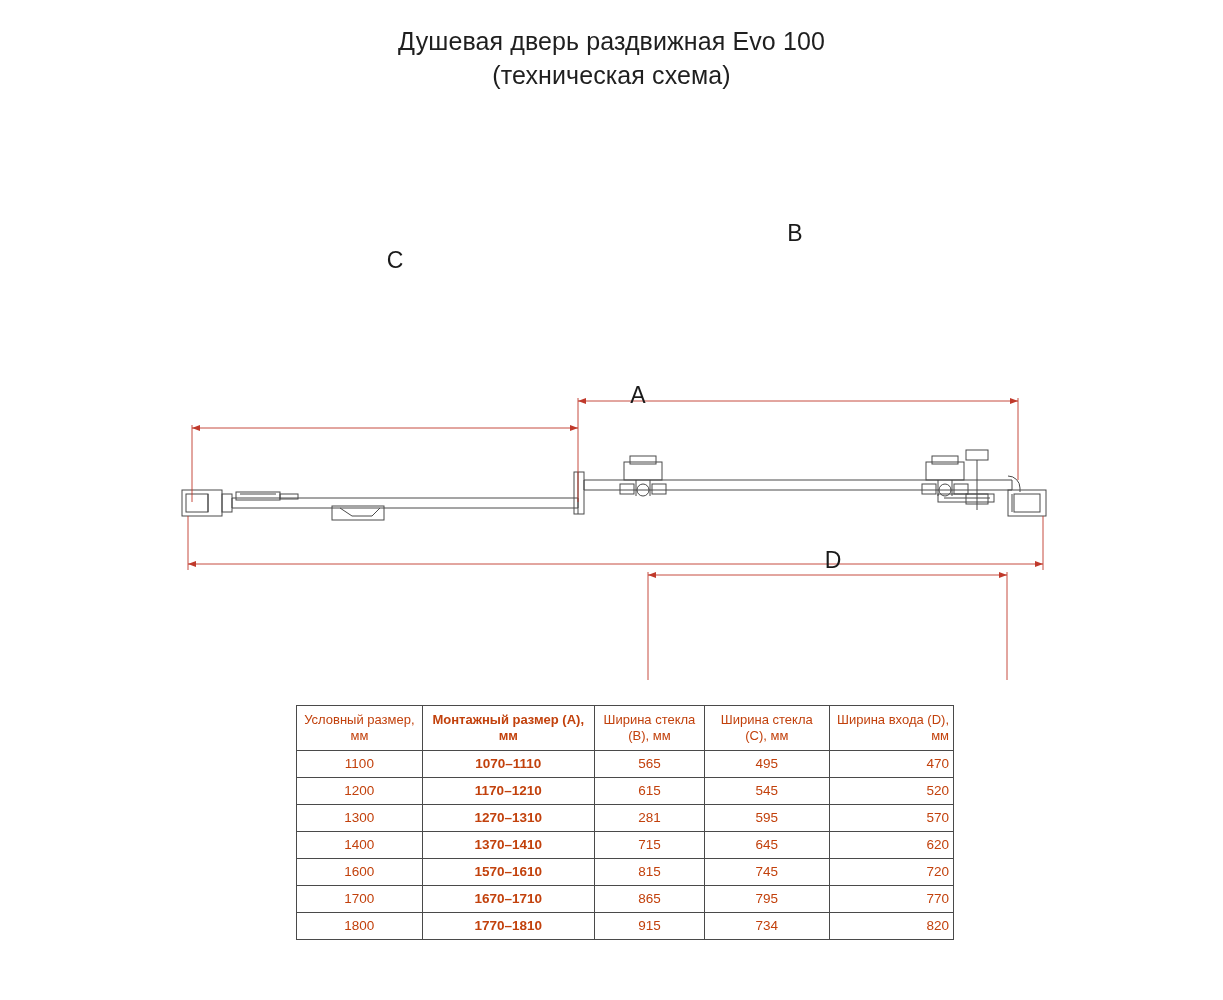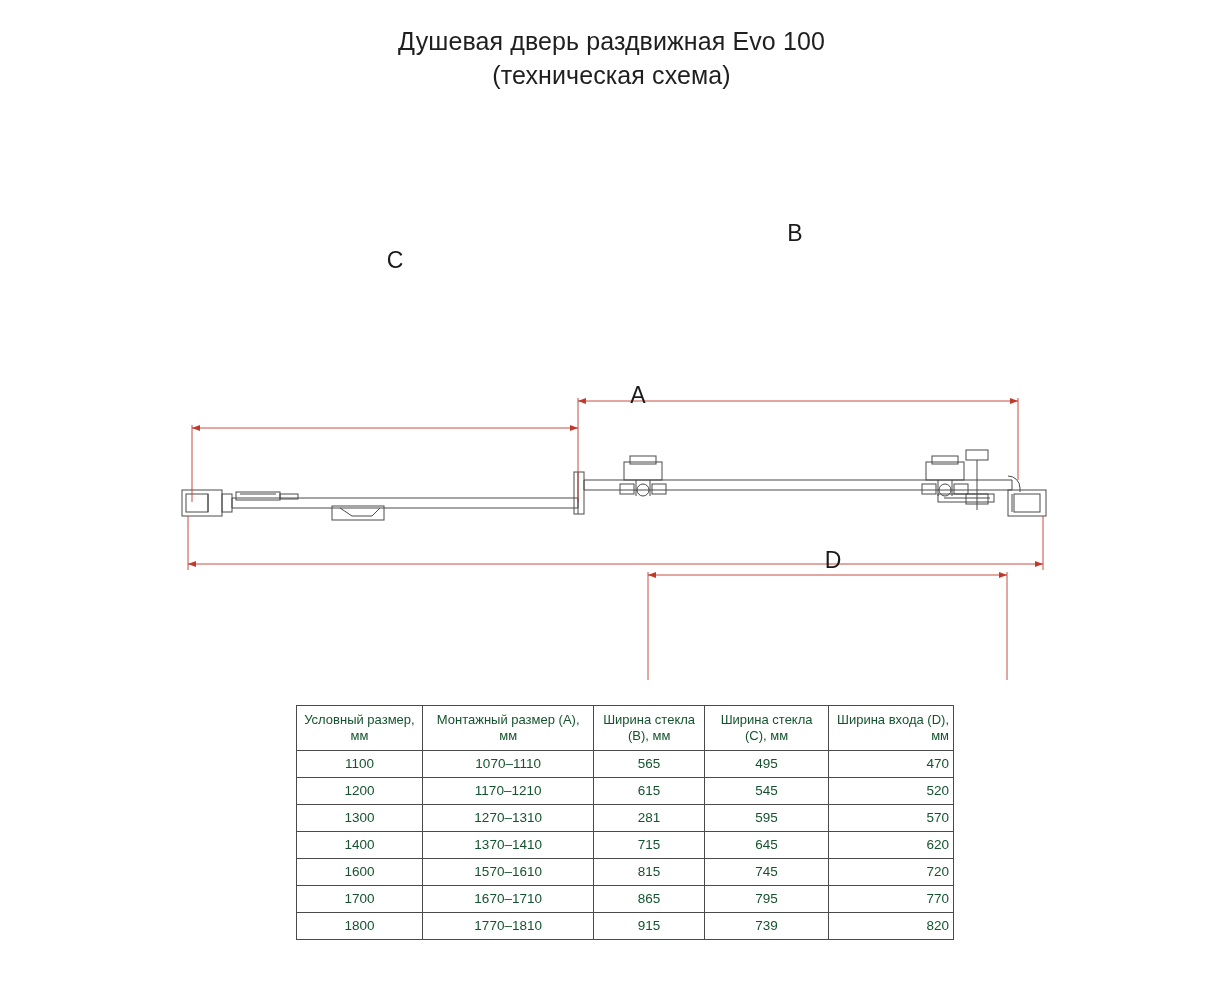--- a/index.html
+++ b/index.html
@@ -47,40 +47,40 @@
   .spec-table-wrap {
     position: absolute;
     left: 296px;
     top: 705px;
     width: 658px;
   }
   table.spec {
     border-collapse: collapse;
     width: 658px;
     font-size: 13px;
-    color: #14532d;
+    color: #c2410c;
   }
   table.spec th, table.spec td {
     border: 1px solid #4a4a4a;
     text-align: center;
     vertical-align: middle;
   }
   table.spec th {
     font-weight: 400;
     padding: 6px 4px;
     line-height: 16px;
     font-size: 13px;
   }
   table.spec td {
     padding: 5px 4px;
     line-height: 16px;
     font-size: 13.5px;
   }
   table.spec th:nth-child(1), table.spec td:nth-child(1) { width: 124px; }
-  table.spec th:nth-child(2), table.spec td:nth-child(2) { width: 174px; }
+  table.spec th:nth-child(2), table.spec td:nth-child(2) { width: 174px; font-weight: bold; }
   table.spec th:nth-child(3), table.spec td:nth-child(3) { width: 108px; }
   table.spec th:nth-child(4), table.spec td:nth-child(4) { width: 124px; }
   table.spec th:nth-child(5), table.spec td:nth-child(5) { width: 124px; text-align: right; }
 
   .dim-label {
     font-size: 23px;
     fill: #1a1a1a;
     font-family: "Liberation Sans", sans-serif;
   }
 </style>
@@ -305,20 +305,20 @@
           <td>1700</td>
           <td>1670–1710</td>
           <td>865</td>
           <td>795</td>
           <td>770</td>
         </tr>
         <tr>
           <td>1800</td>
           <td>1770–1810</td>
           <td>915</td>
-          <td>739</td>
+          <td>734</td>
           <td>820</td>
         </tr>
       </tbody>
     </table>
   </div>
 
 </div>
 
 </body></html>

